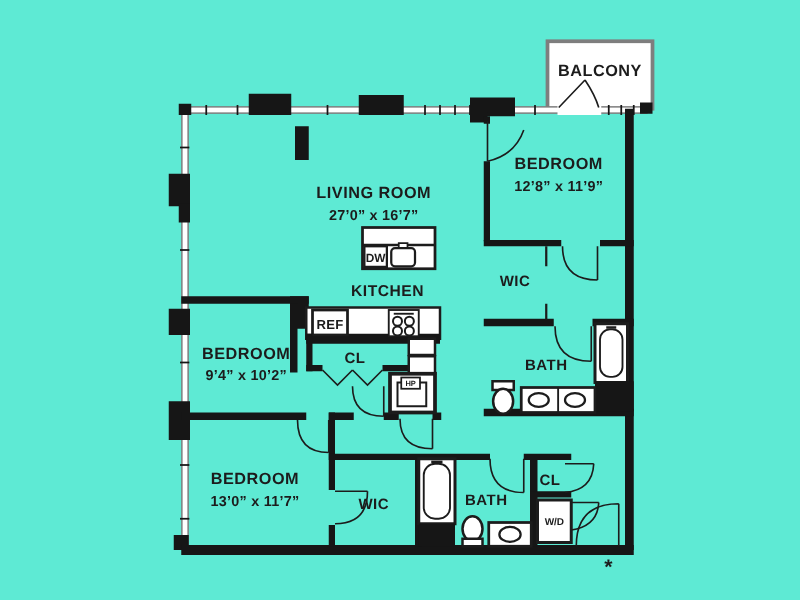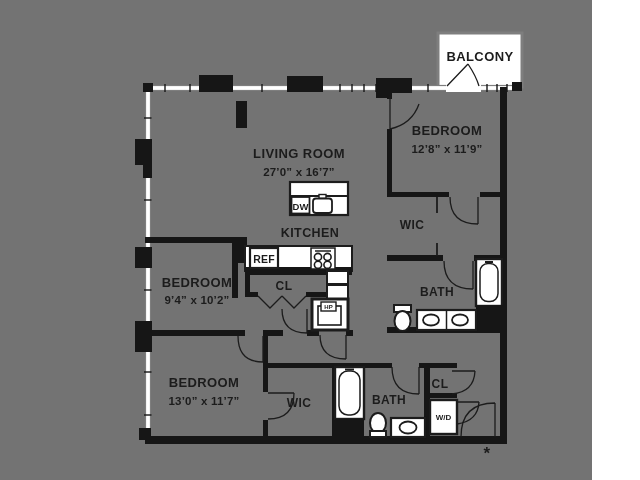--- a/index.html
+++ b/index.html
@@ -1,16 +1,16 @@
 <!DOCTYPE html>
 <html><head>
 <meta charset="utf-8">
 <style>
   html,body{margin:0;padding:0;background:#ffffff;}
-  .stage{width:592px;height:480px;position:relative;background:#737373;overflow:hidden;}
+  .stage{width:640px;height:480px;position:relative;background:#5eead4;overflow:hidden;}
   svg{display:block;}
   text{font-family:"Liberation Sans","DejaVu Sans",sans-serif;font-weight:bold;fill:#1c1c1c;letter-spacing:.4px;}
   .room-name{font-size:13px;}
   .room-dims{font-size:11.5px;letter-spacing:.2px;}
   .small-label{font-size:12px;}
   .kitchen-label{font-size:12.5px;}
   .appl-label{font-size:10.5px;letter-spacing:.2px;}
   .dw-label{font-size:9.5px;letter-spacing:0;}
   .wd-label{font-size:8px;letter-spacing:0;}
   .hp-label{font-size:6px;letter-spacing:0;}

